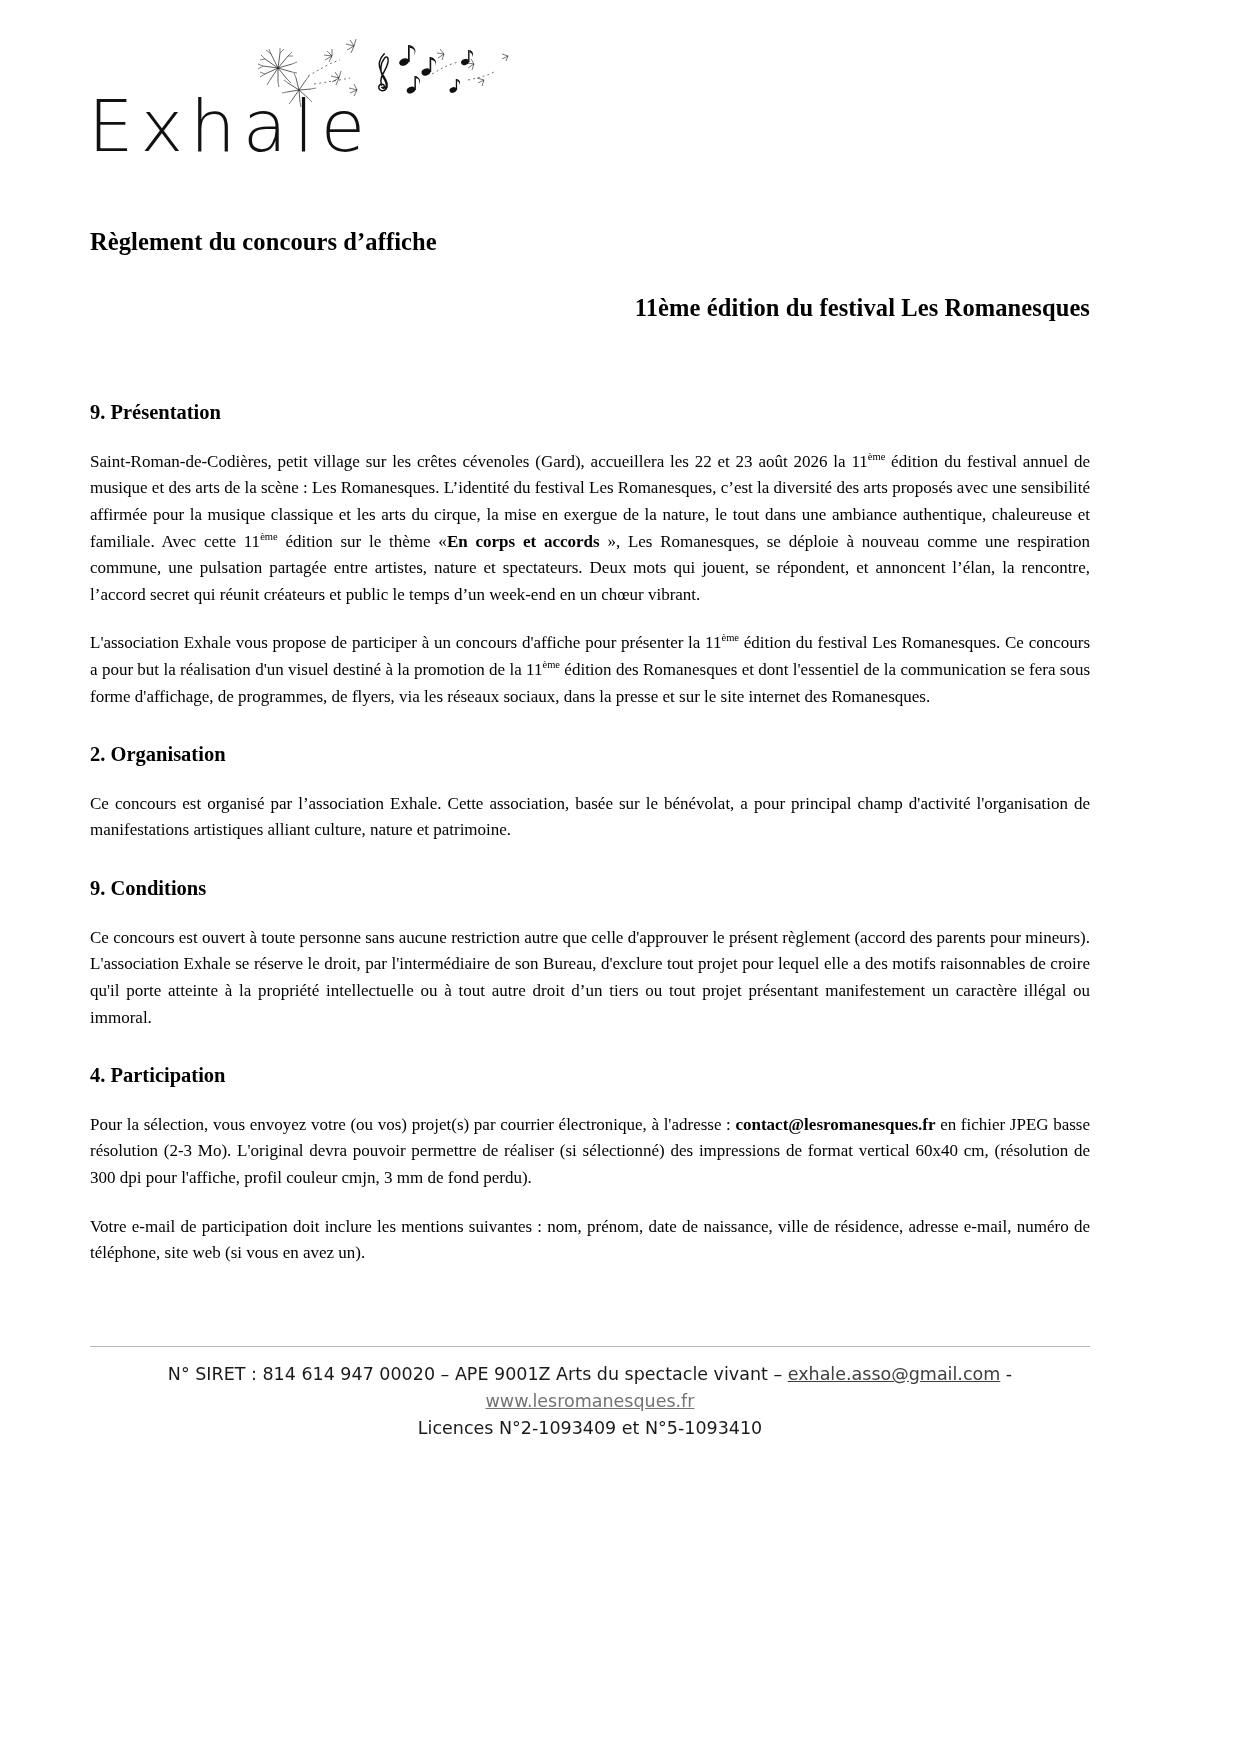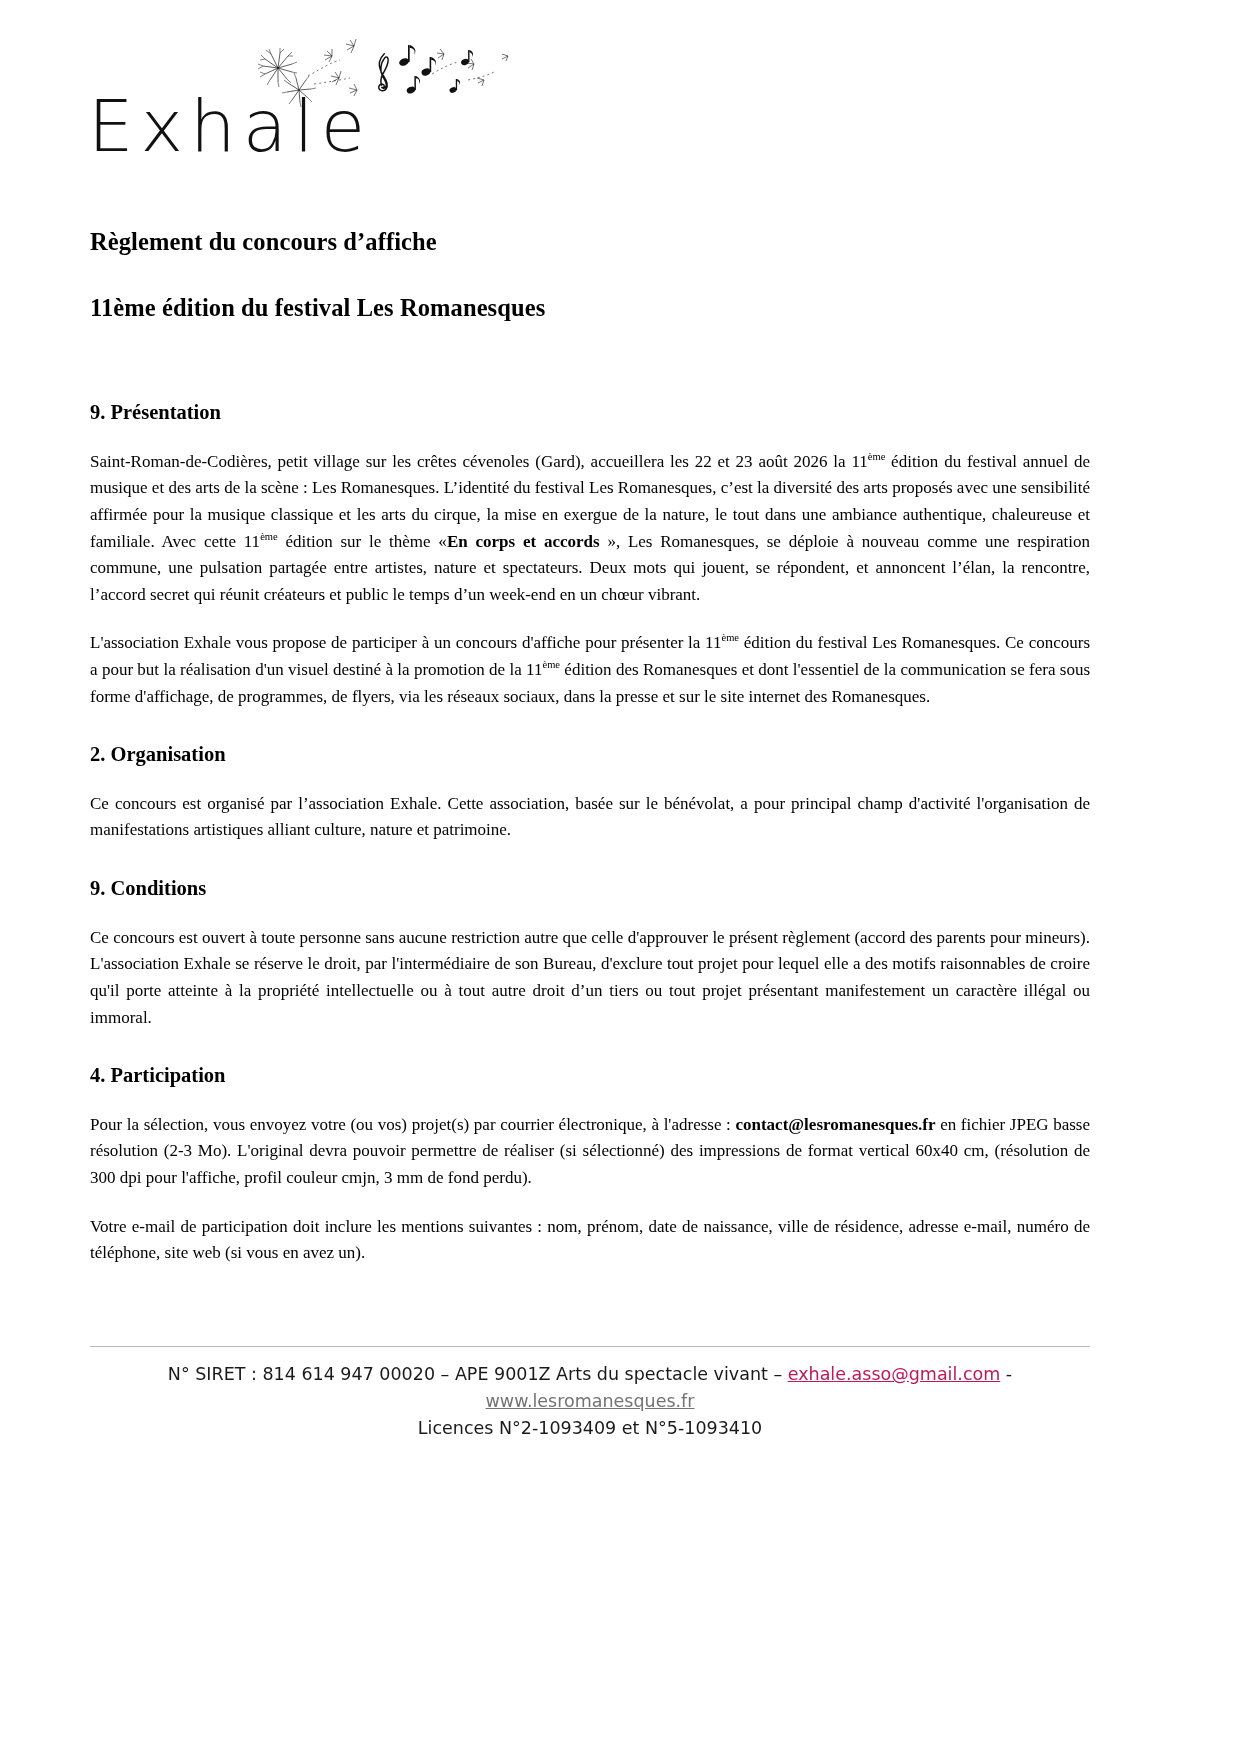--- a/index.html
+++ b/index.html
@@ -64,20 +64,21 @@
     margin: 18px 0 0 0;
     line-height: 1.35;
     letter-spacing: 0.1px;
   }
   h2.doc-subtitle {
     font-size: 24.5px;
     font-weight: bold;
     margin: 33px 0 0 0;
     line-height: 1.35;
     letter-spacing: 0.1px;
+    text-align: right;
   }
   h3.section-heading {
     font-size: 20.5px;
     font-weight: bold;
     margin: 0 0 0 0;
     line-height: 1.4;
   }
   p.body-text {
     font-size: 17px;
     line-height: 1.565;
@@ -310,21 +311,21 @@
         <div class="gap-sm"></div>
         <p class="body-text"><span>Pour la sélection, vous envoyez votre (ou vos) projet(s) par courrier électronique, à l'adresse : </span><b>contact@lesromanesques.fr</b><span> en fichier JPEG basse résolution (2-3 Mo). L'original devra pouvoir permettre de réaliser (si sélectionné) des impressions de format vertical 60x40 cm, (résolution de 300 dpi pour l'affiche, profil couleur cmjn, 3 mm de fond perdu).</span></p>
         <div class="gap-sm"></div>
         <p class="body-text"><span>Votre e-mail de participation doit inclure les mentions suivantes : nom, prénom, date de naissance, ville de résidence, adresse e-mail, numéro de téléphone, site web (si vous en avez un).</span></p>
       </div>
   </div>
 
   <div class="footer">
     <hr class="footer-rule">
     <p class="footer-text">
-      <span>N° SIRET : 814 614 947 00020 – APE 9001Z Arts du spectacle vivant – </span><a class="footer-link" href="#" style="color: #be185d;">exhale.asso@gmail.com</a><span> -</span>
+      <span>N° SIRET : 814 614 947 00020 – APE 9001Z Arts du spectacle vivant – </span><a class="footer-link" href="#" style="color: #404040;">exhale.asso@gmail.com</a><span> -</span>
     </p>
     <p class="footer-text">
       <a class="footer-link" href="#" style="color: #737373;">www.lesromanesques.fr</a>
     </p>
     <p class="footer-text">Licences N°2-1093409 et N°5-1093410</p>
   </div>
 
 </div>
 
 </body></html>

